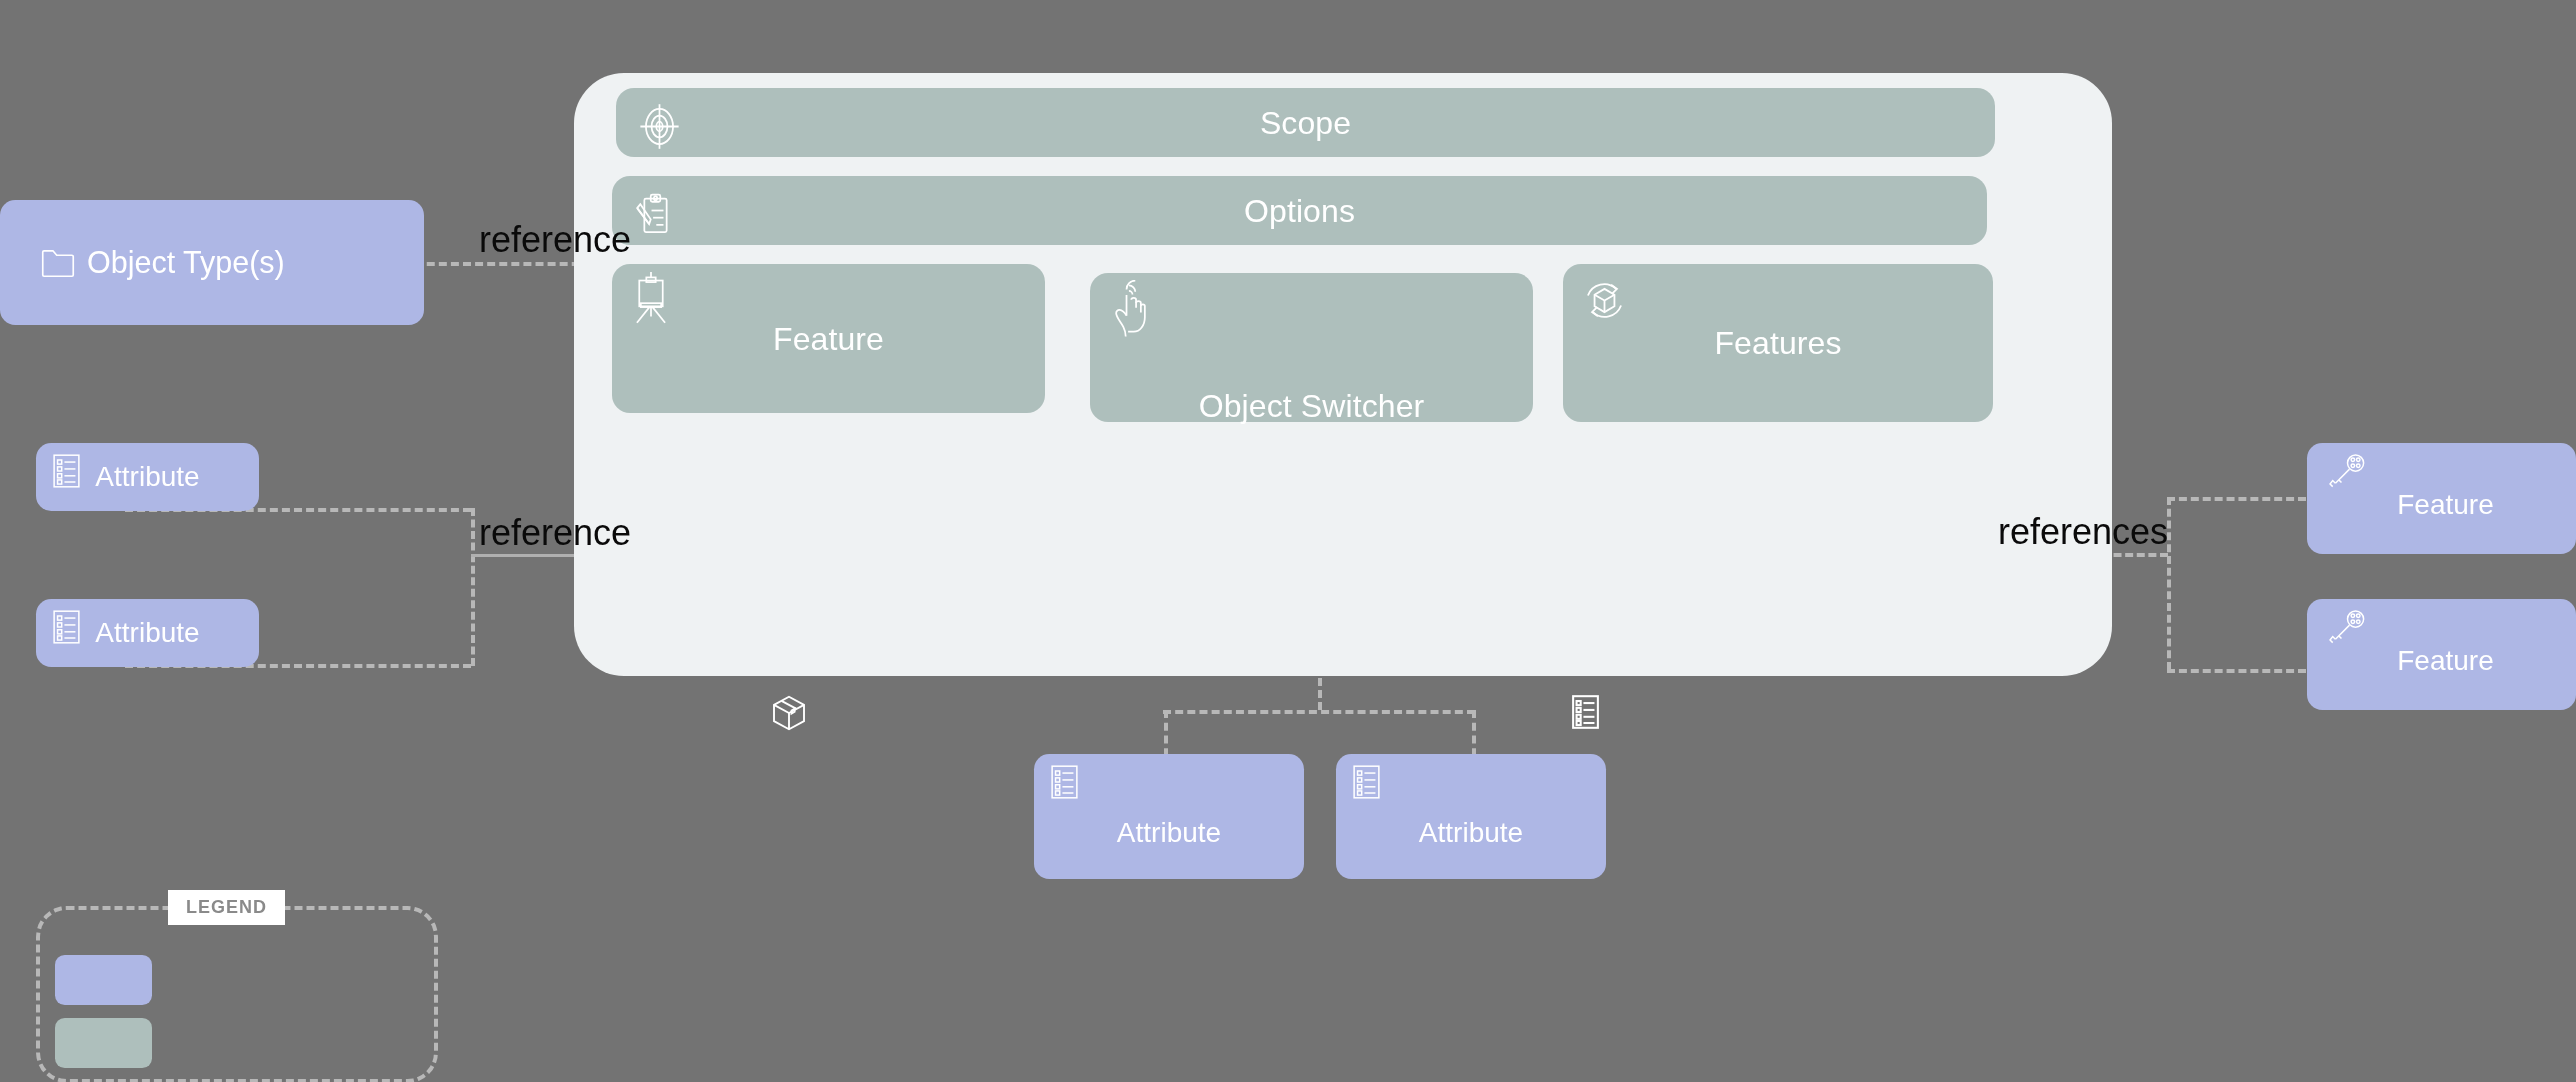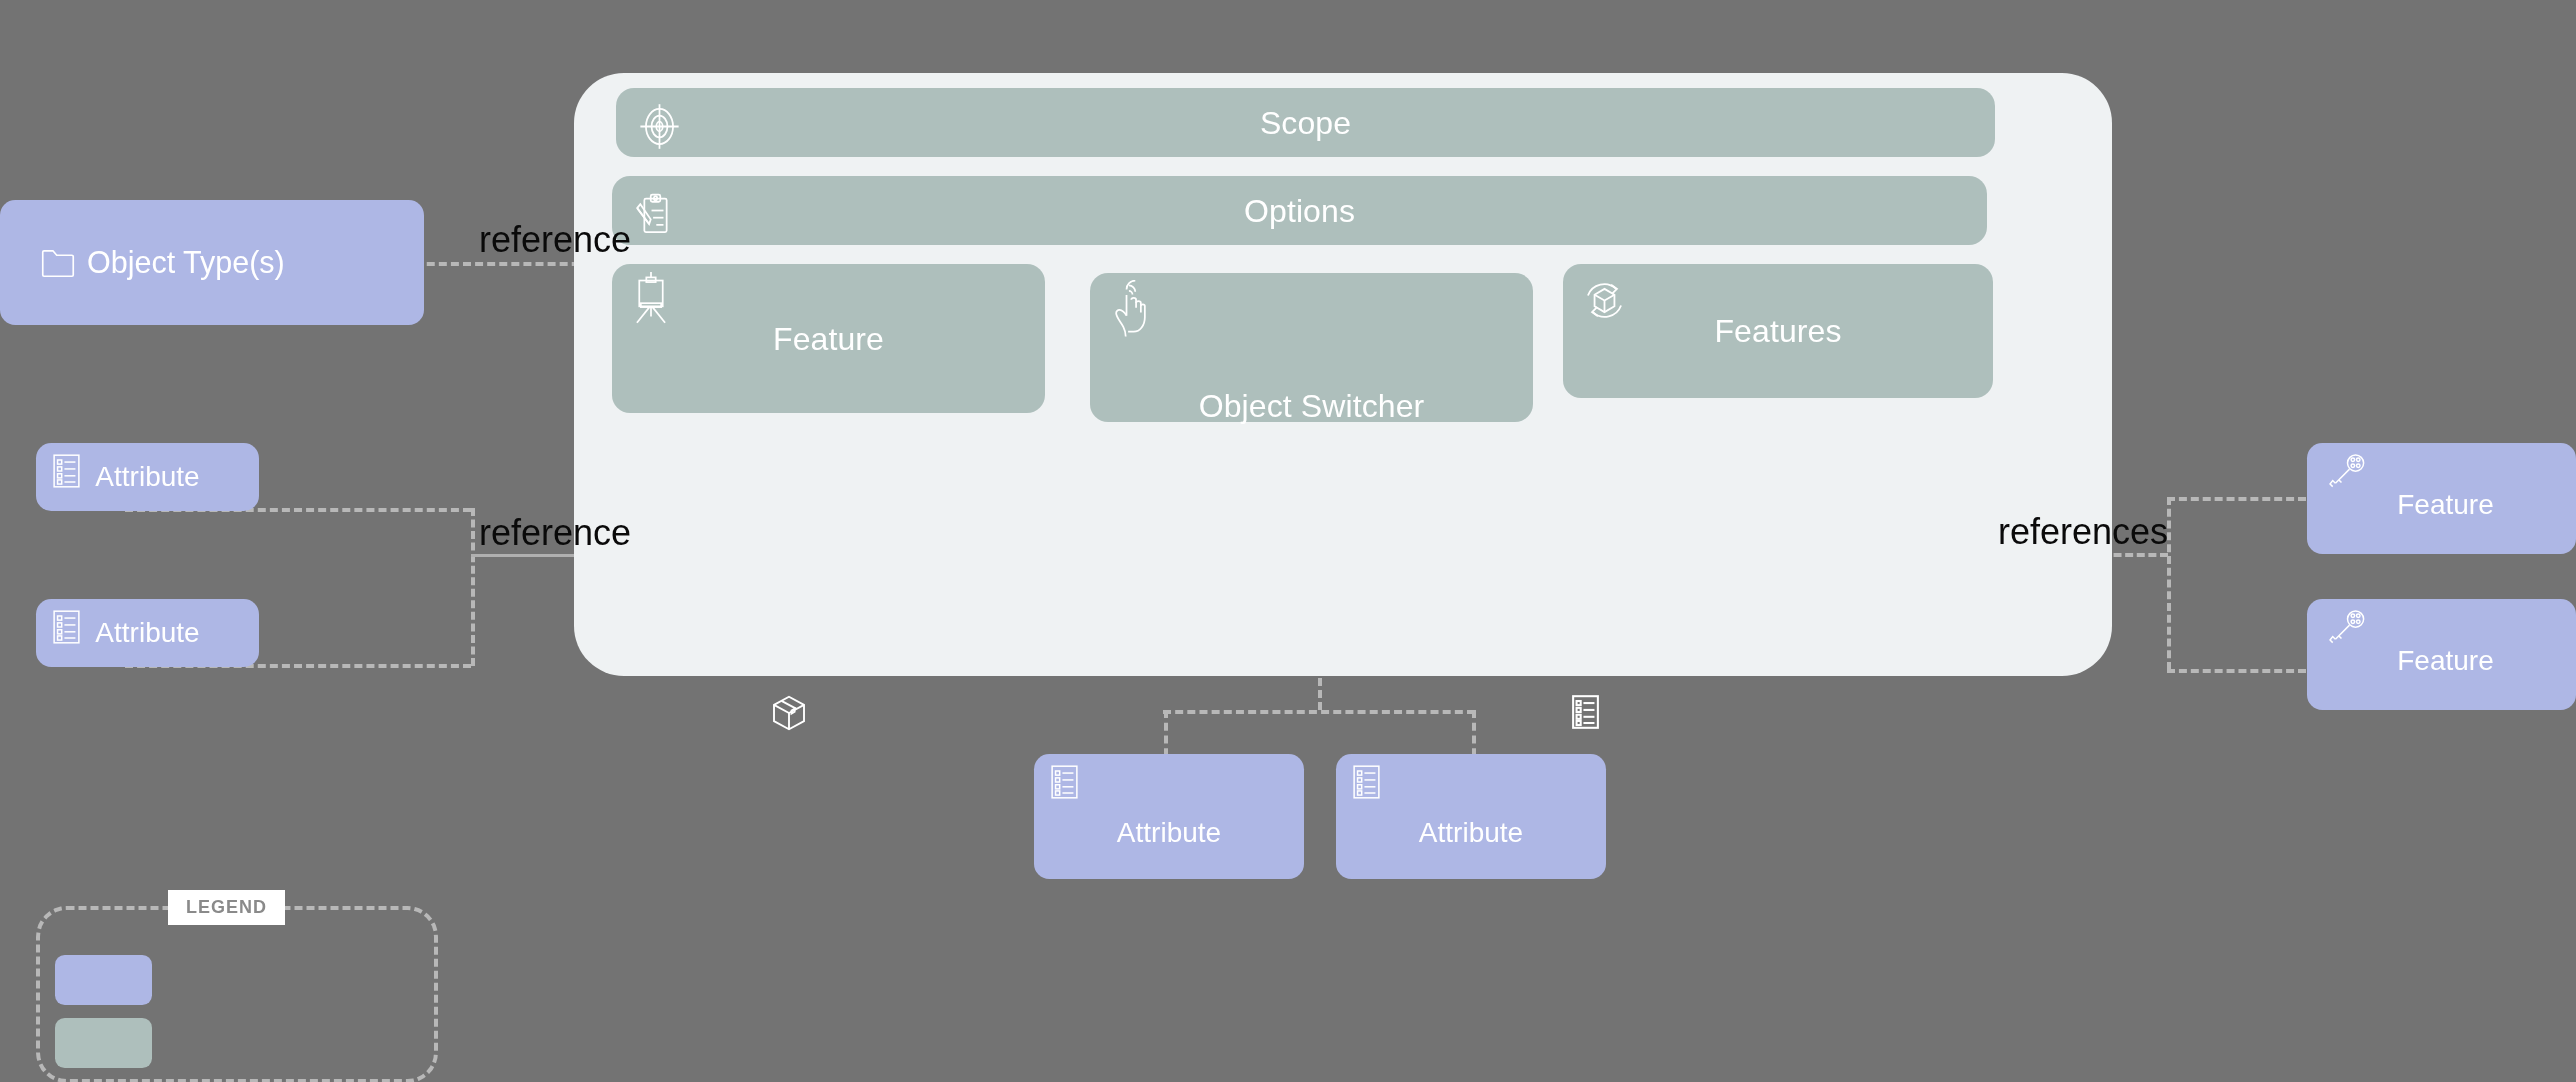--- a/index.html
+++ b/index.html
@@ -254,21 +254,21 @@
           <path d="M27 18 v26"></path>
           <path d="M27 44 c-6 -10 -13 -8 -13 -3 c0 5 6 11 9 17 c2 4 3 8 3 12"></path>
           <path d="M33 24 c0 -3 6 -3 6 0 v10"></path>
           <path d="M39 28 c0 -3 6 -3 6 0 v12"></path>
           <path d="M45 32 c0 -3 5 -3 5 0 v14 c0 10 -6 18 -14 18 h-7"></path>
         </svg>
       </span>
       <span class="card-label">Object Switcher</span>
     </div>
 
-    <div class="card" style="left:989px; top:191px; width:430px; height:134px;">
+    <div class="card" style="left:989px; top:191px; width:430px; height:158px;">
       <span class="card-icon" style="left:15.2px; top:9.7px; width:53px; height:53px;">
         <svg viewBox="0 0 64 64" fill="none" stroke="#ffffff" stroke-width="2.2">
           <path d="M32 18 L44 25 L44 39 L32 46 L20 39 L20 25 Z"></path>
           <path d="M20 25 L32 32 L44 25"></path>
           <path d="M32 32 L32 46"></path>
           <path d="M12 26 a21 21 0 0 1 34 -8"></path>
           <path d="M52 38 a21 21 0 0 1 -34 8"></path>
           <path d="M40 13 L47 18 L41 24"></path>
           <path d="M24 51 L17 46 L23 40"></path>
         </svg>

